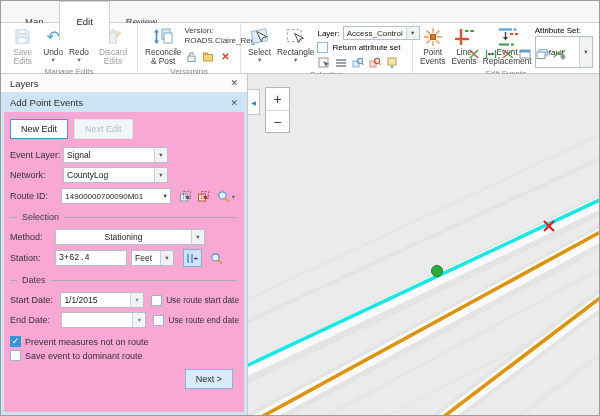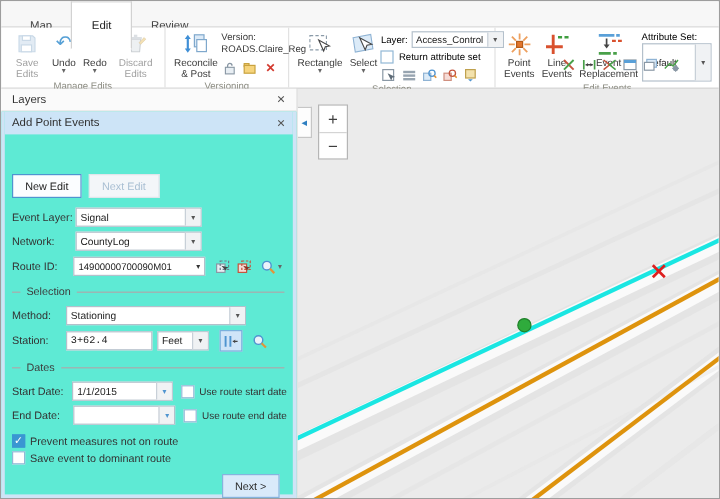--- a/index.html
+++ b/index.html
@@ -27,21 +27,21 @@
   .sic { width:14px; height:13px; display:flex; align-items:center; justify-content:center; margin-right:3px; }
   .combo { display:flex; border:1px solid #b4c0cb; background:#fff; height:16px; align-items:center; font-size:8.5px; color:#222; }
   .combo .val { flex:1; padding:0 3px; white-space:nowrap; overflow:hidden; }
   .combo .dd { width:13px; height:100%; background:#f0f2f4; border-left:1px solid #c8d0d8; display:flex; align-items:center; justify-content:center; font-size:6.5px; color:#555; }
   .redx { color:#d33a2f; font-size:10px; font-weight:bold; }
 
   
   .left-panel { position:absolute; top:73px; left:0; width:247px; bottom:0; background:#fff; display:flex; flex-direction:column; border-right:1px solid #c9c9c9; }
   .layers-header { height:19px; background:#fafafa; border-bottom:1px solid #e2e2e2; display:flex; align-items:center; padding:0 9px; font-size:9.5px; color:#333; flex:none; }
   .close-x { margin-left:auto; font-size:9px; color:#555; }
-  .ape { flex:1; border:3px solid #cfe4f6; border-top:none; display:flex; flex-direction:column; background:#5eead4; min-height:0;gap:26px; }
+  .ape { flex:1; border:3px solid #cfe4f6; border-top:none; display:flex; flex-direction:column; background:#f9a8d4; min-height:0; }
   .ape-header { height:19px; background:#cde4f7; display:flex; align-items:center; padding:0 6px; font-size:9.5px; color:#2f2f2f; flex:none; }
   .ape-body { flex:1; padding:7px 5px 0 6px; font-size:9px; color:#333; display:flex; flex-direction:column; }
   .btnrow { display:flex; margin-bottom:8px; }
   .btn { height:20px; padding:0 10px; font-size:9px; display:flex; align-items:center; }
   .btn.primary { border:1px solid #4f94d0; background:#fbfdff; color:#222; margin-right:6px; }
   .btn.disabled { border:1px solid #e0e6eb; background:#f3f6f9; color:#a9bfd3; }
   .frow { display:flex; align-items:center; margin-bottom:4px; }
   .flabel { white-space:nowrap; }
   .sep { display:flex; align-items:center; margin:3px 0 7px; color:#3d3d3d; font-size:9px; }
   .sep .dash { width:7px; height:1px; background:#ababab; margin-right:5px; }
@@ -150,35 +150,35 @@
         </div>
       </div>
       <div class="rlabel">Versioning</div>
     </div>
 
     <div class="rgroup" style="width:172px;">
       <div class="rcontent">
         <div class="rbtn">
           <span class="ic">
             <svg width="23" height="22" viewBox="0 0 24 24">
+                <path d="M3 6l16-3 2 13-16 3z" fill="#dcebf8" stroke="#8fb3d4"></path>
+                <path d="M9 6l5 11 1.6-4.2 4.4-1z" fill="#fff" stroke="#444" stroke-width="1"></path>
+              </svg>
+          </span>
+          <span class="lbl">Select</span>
+          <span class="caret">▾</span>
+        </div>
+        <div class="rbtn">
+          <span class="ic">
+            <svg width="23" height="22" viewBox="0 0 24 24">
                 <rect x="3" y="4" width="15" height="13" fill="none" stroke="#8a9aa8" stroke-dasharray="3 2"></rect>
                 <path d="M11 8l4.5 10 1.5-3.8 3.8-.8z" fill="#fff" stroke="#444" stroke-width="1"></path>
               </svg>
           </span>
           <span class="lbl">Rectangle</span>
-          <span class="caret">▾</span>
-        </div>
-        <div class="rbtn">
-          <span class="ic">
-            <svg width="23" height="22" viewBox="0 0 24 24">
-                <path d="M3 6l16-3 2 13-16 3z" fill="#dcebf8" stroke="#8fb3d4"></path>
-                <path d="M9 6l5 11 1.6-4.2 4.4-1z" fill="#fff" stroke="#444" stroke-width="1"></path>
-              </svg>
-          </span>
-          <span class="lbl">Select</span>
           <span class="caret">▾</span>
         </div>
         <div style="display:flex; flex-direction:column; padding-top:1px; flex:1;">
           <div style="display:flex; align-items:center;">
             <span style="font-size:8px; margin-right:3px;">Layer:</span>
             <div class="combo" style="flex:1; height:14px;">
               <span class="val" style="font-size:8px;">Access_Control</span>
               <span class="dd">
                   <span>▾</span>
                 </span>
@@ -390,21 +390,21 @@
         </div>
 
         <div class="sep">
           <span class="dash"></span>
             <span>Selection</span>
             <span class="line"></span>
         </div>
 
         <div class="frow">
           <span class="flabel" style="width:45px;">Method:</span>
-          <div class="combo" style="width:150px;">
+          <div class="combo" style="width:150px;text-align:center;">
             <span class="val">Stationing</span>
             <span class="dd">
                 <span>▾</span>
               </span>
           </div>
         </div>
 
         <div class="frow" style="margin-bottom:2px;">
           <span class="flabel" style="width:45px;">Station:</span>
           <div class="combo" style="width:72px;font-family:Liberation Mono, monospace;">

